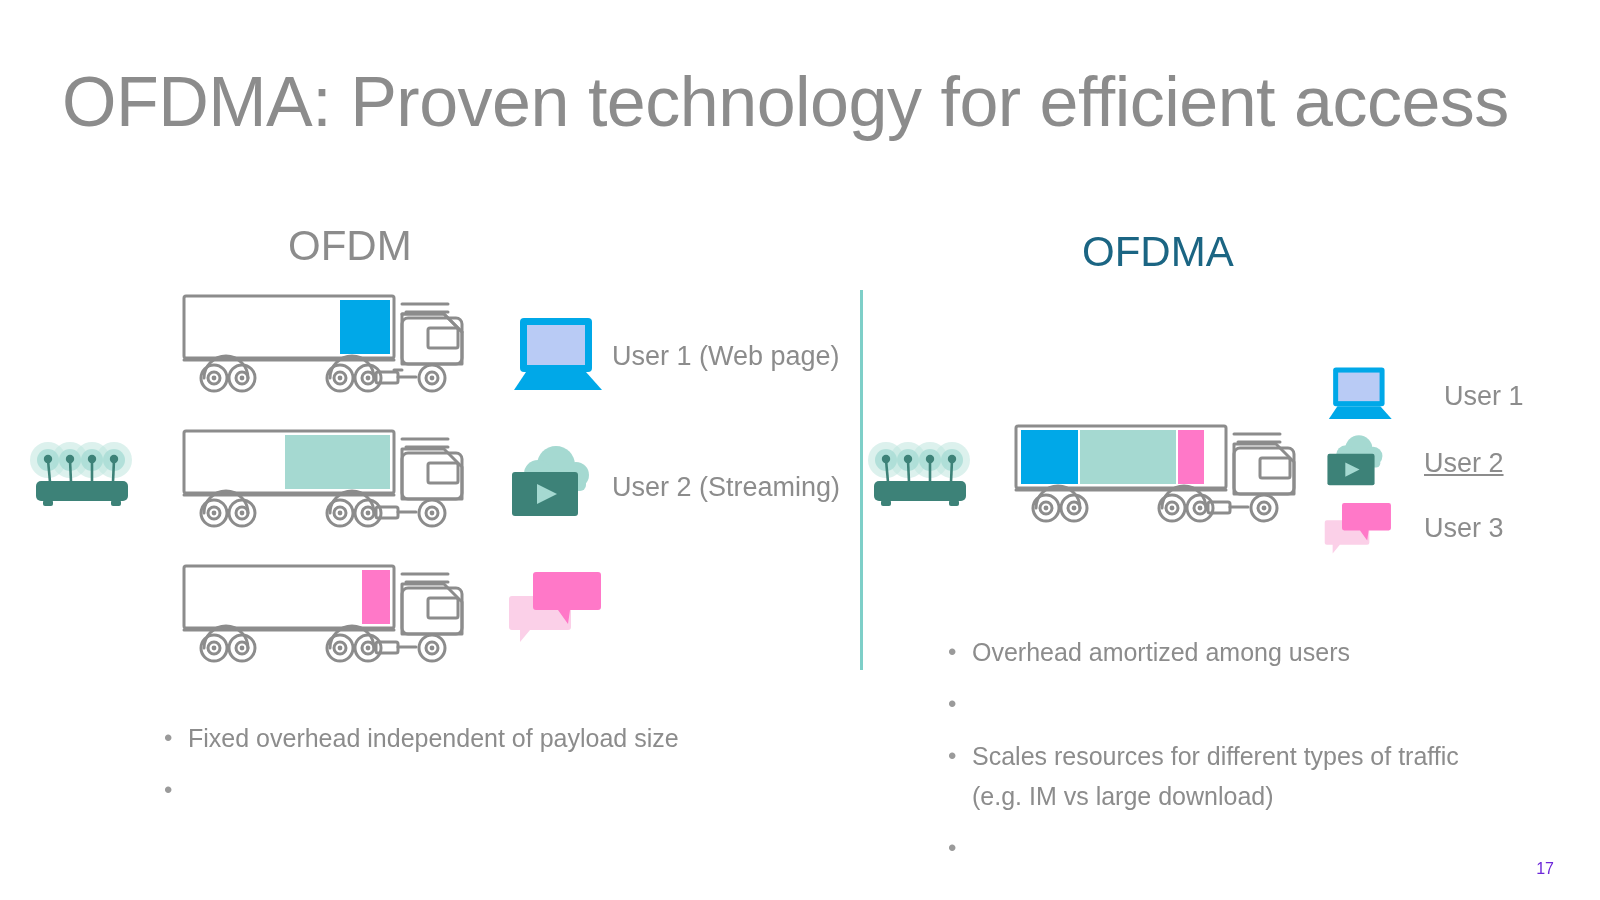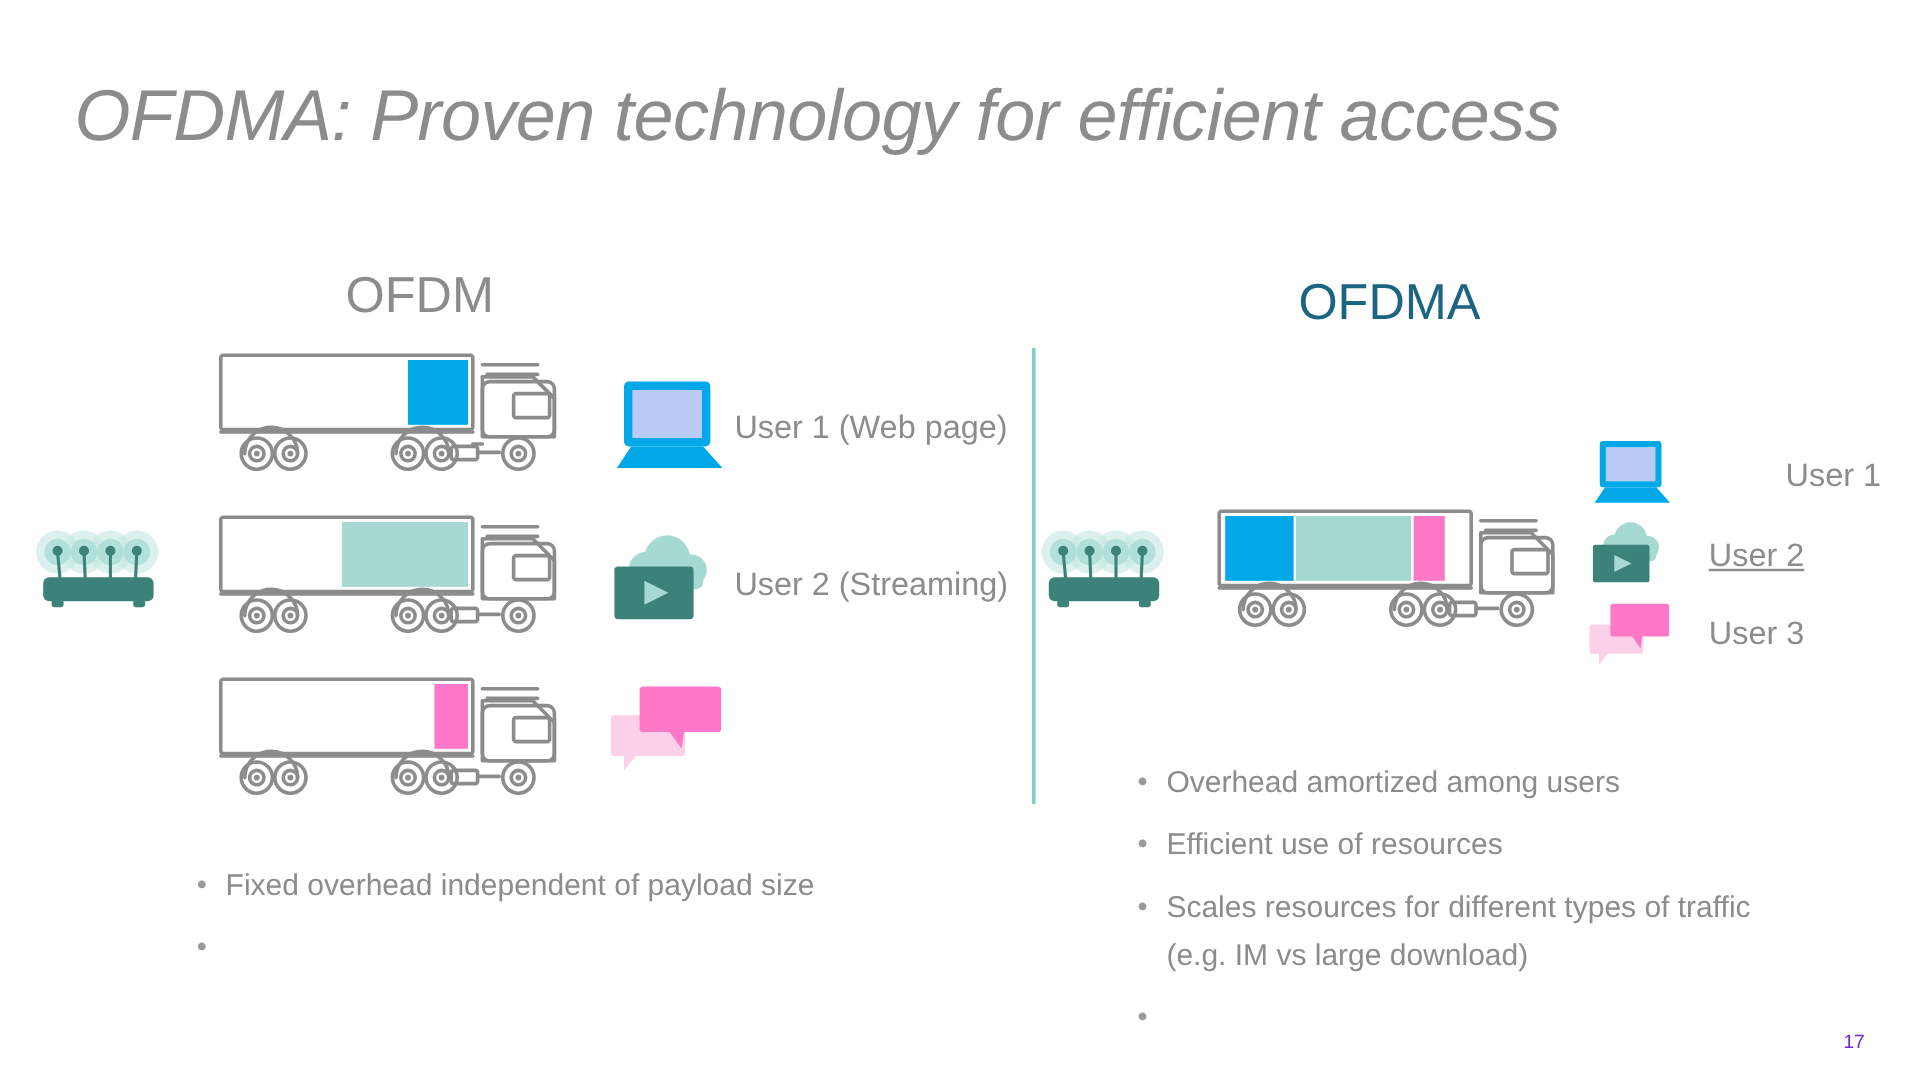--- a/index.html
+++ b/index.html
@@ -18,26 +18,25 @@
     height: 900px;
     background: #ffffff;
     overflow: hidden;
   }
 
   
   .title {
     position: absolute;
     left: 62px;
     top: 62px;
-    font-size: 60px;
+    font-size: 70px;
     color: #8c8c8c;
     font-weight: 400;
     letter-spacing: -0.5px;
     white-space: nowrap;
-    font-style: italic;
   }
   .subtitle {
     position: absolute;
     left: 62px;
     top: 131px;
     font-size: 34px;
     color: #5cc0b8;
     font-weight: 400;
     white-space: nowrap;
   }
@@ -374,21 +373,21 @@
     </svg>
   </div>
 
   <div class="svgbox" style="left:1326px; top:366px; width:70px; height:56px;">
     <svg viewBox="0 0 98 78" width="70" height="56">
       <rect x="10" y="2" width="72" height="54" rx="4" fill="#00a8e8"></rect>
       <rect x="17" y="9" width="58" height="40" fill="#b9cbf5"></rect>
       <path d="M4 74 L16 56 L76 56 L92 74 Z" fill="#00a8e8"></path>
     </svg>
   </div>
-  <div class="user-label right" style="left:1488px; top:381px;">User 1</div>
+  <div class="user-label right" style="left:1444px; top:381px;">User 1</div>
 
   <div class="svgbox" style="left:1326px; top:433px; width:70px; height:56px;">
     <svg viewBox="0 0 98 78" width="70" height="56">
       <g fill="#a5d9d1">
         <circle cx="46" cy="22" r="19"></circle>
         <circle cx="28" cy="31" r="14"></circle>
         <circle cx="66" cy="32" r="13"></circle>
         <rect x="24" y="30" width="52" height="18" rx="6"></rect>
       </g>
       <rect x="2" y="29" width="66" height="44" rx="3" fill="#3d8278"></rect>
@@ -405,21 +404,20 @@
   </div>
   <div class="user-label right" style="left:1424px; top:513px;">User 3</div>
 
   <div class="bullets" id="bullets-right">
     <div class="bullet-row">
       <span class="bullet-dot">•</span>
       <span class="bullet-text">Overhead amortized among users</span>
     </div>
     <div class="bullet-row">
       <span class="bullet-dot">•</span>
-      <span class="bullet-text">Efficient use of resources</span>
     </div>
     <div class="bullet-row">
       <span class="bullet-dot">•</span>
       <span class="bullet-text">Scales resources for different types of traffic (e.g. IM vs large download)</span>
     </div>
     <div class="bullet-row">
       <span class="bullet-dot">•</span>
     </div>
   </div>
 

